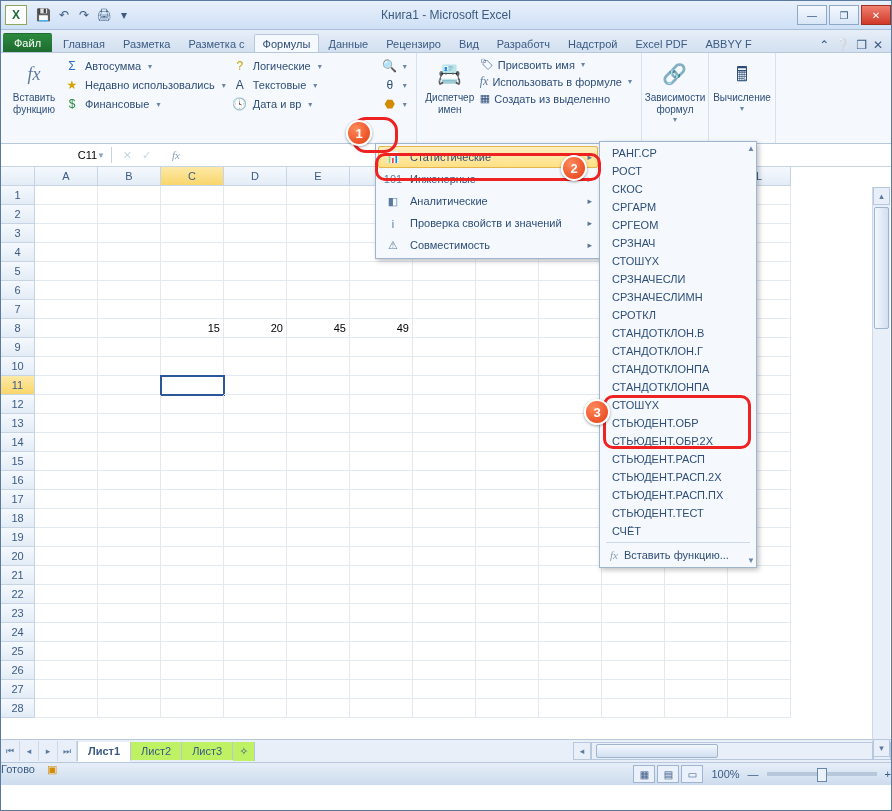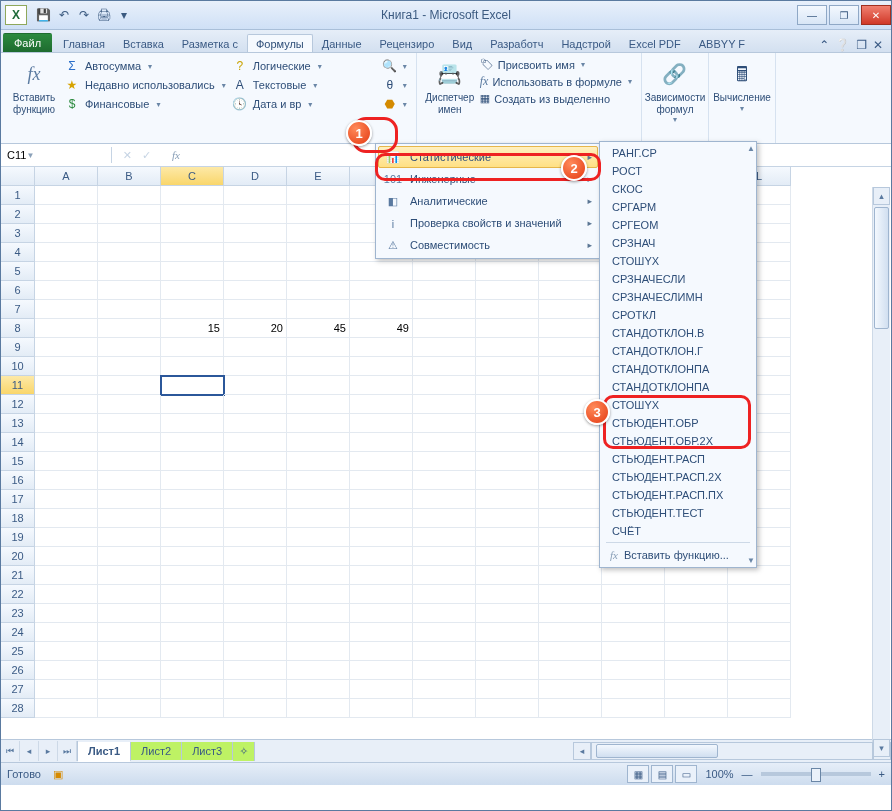--- a/index.html
+++ b/index.html
@@ -22,21 +22,21 @@
 .rgroup .lbl{position:absolute;bottom:1px;left:0;right:0;text-align:center;font-size:10px;color:#5a7aa0}
 .big-btn{display:flex;flex-direction:column;align-items:center;width:54px;padding-top:3px;font-size:10px;color:#2e4e78;text-align:center;line-height:1.15}
 .big-btn .ico{width:32px;height:32px;display:flex;align-items:center;justify-content:center;font-size:20px;margin-bottom:2px}
 .fx-ico{font-style:italic;font-family:Georgia,serif;color:#5a7aa0;font-size:18px}
 .lib{display:flex;flex-direction:column;gap:1px;padding-top:2px;min-width:150px}
 .lib-item{display:flex;align-items:center;gap:5px;font-size:11px;color:#2e4e78;padding:1px 3px}
 .lib-item .li-ico{width:16px;height:16px;display:flex;align-items:center;justify-content:center;font-size:12px}
 .names-col{display:flex;flex-direction:column;gap:1px;padding-top:2px;font-size:11px;color:#2e4e78}
 .names-col .ni{display:flex;align-items:center;gap:4px;padding:1px 3px}
 .namebox-row{height:22px;border-bottom:1px solid #c6d4e4;display:flex;align-items:center;background:#fff}
-.namebox{width:98px;border-right:1px solid #c6d4e4;padding:2px 6px;font-size:11px;display:flex;align-items:center;justify-content:flex-start}
+.namebox{width:98px;border-right:1px solid #c6d4e4;padding:2px 6px;font-size:11px;display:flex;align-items:center;justify-content:flex-end}
 .namebox .dd{color:#8aa0b8;font-size:8px}
 .fx-label{padding:0 10px;font-style:italic;color:#8aa0b8;font-family:Georgia,serif}
 .formula-input{flex:1;border:none;outline:none;font-size:11px;padding:2px 4px}
 .grid-wrap{position:relative;height:572px;overflow:hidden}
 .grid{display:grid;grid-template-columns:34px repeat(12,63px);grid-auto-rows:19px}
 .gh{background:linear-gradient(#f5f9fe,#e3ecf6);border-right:1px solid #c6d4e4;border-bottom:1px solid #c6d4e4;display:flex;align-items:center;justify-content:center;font-size:11px;color:#3a5a84}
 .gh.sel{background:linear-gradient(#fde9a7,#f9d66b)}
 .rh{background:linear-gradient(#f5f9fe,#e3ecf6);border-right:1px solid #c6d4e4;border-bottom:1px solid #c6d4e4;display:flex;align-items:center;justify-content:center;font-size:11px;color:#3a5a84}
 .rh.sel{background:linear-gradient(#fde9a7,#f9d66b)}
 .cell{border-right:1px solid #e3e9f0;border-bottom:1px solid #e3e9f0;padding:1px 3px;font-size:11px;text-align:right;display:flex;align-items:center;justify-content:flex-end;color:#000}
@@ -56,21 +56,21 @@
 .callout{position:absolute;width:22px;height:22px;border-radius:50%;background:radial-gradient(circle at 35% 30%,#ff8a5a,#e43a12);border:2px solid #fff;box-shadow:0 1px 3px rgba(0,0,0,.4);color:#fff;font-weight:bold;display:flex;align-items:center;justify-content:center;font-size:13px;z-index:60}
 .sheet-tabs{height:22px;border-top:1px solid #b7c8dc;display:flex;align-items:center;background:#e8eff8;font-size:11px}
 .sheet-nav{display:flex;gap:0;border-right:1px solid #b7c8dc}
 .sheet-nav div{width:18px;height:20px;display:flex;align-items:center;justify-content:center;color:#5a7aa0;border-right:1px solid #cdd9e7;font-size:9px}
 .stab{padding:3px 10px;border-right:1px solid #b7c8dc;background:#bef264;color:#3a5a84}
 .stab.active{background:#fff;font-weight:bold;border-bottom:2px solid #fff;margin-bottom:-1px}
 .hscroll{margin-left:auto;display:flex;align-items:center;gap:0}
 .hscroll .tr{width:16px;height:16px;border:1px solid #b7c8dc;background:#e8eff8;display:flex;align-items:center;justify-content:center;font-size:9px;color:#5a7aa0}
 .hscroll .track{width:280px;height:16px;border:1px solid #b7c8dc;background:#e8eff8;position:relative}
 .hscroll .thumb{position:absolute;left:4px;top:1px;width:120px;height:12px;background:linear-gradient(#f3f8fe,#d1dff0);border:1px solid #9fb5cf;border-radius:2px}
-.statusbar{height:22px;background:linear-gradient(#e6eef8,#cddcee);border-top:1px solid #b7c8dc;display:flex;align-items:center;font-size:11px;color:#3a5a84;padding:0 6px}
+.statusbar{height:22px;background:linear-gradient(#e6eef8,#cddcee);border-top:1px solid #b7c8dc;display:flex;font-size:11px;color:#3a5a84;padding:0 0}
 .statusbar .views{margin-left:auto;display:flex;gap:2px;align-items:center}
 .statusbar .vb{width:20px;height:16px;border:1px solid #9fb5cf;background:#eaf1fa;display:flex;align-items:center;justify-content:center;font-size:10px}
 .zoom-track{width:110px;height:4px;background:#b7c8dc;margin:0 6px;position:relative}
 .zoom-track .zt{position:absolute;left:50%;top:-4px;width:8px;height:12px;background:#eaf1fa;border:1px solid #6a86a6;transform:translateX(-50%)}
 .vscroll{position:absolute;right:1px;top:186px;width:17px;height:570px;background:#e8eff8;border-left:1px solid #cdd9e7;display:flex;flex-direction:column}
 .vscroll .vb2{height:16px;border:1px solid #b7c8dc;display:flex;align-items:center;justify-content:center;font-size:9px;color:#5a7aa0}
 .vscroll .vt{flex:1;position:relative}
 .vscroll .vthumb{position:absolute;top:2px;left:1px;right:1px;height:120px;background:linear-gradient(90deg,#f3f8fe,#d1dff0);border:1px solid #9fb5cf;border-radius:2px}
 </style>
 </head>
@@ -91,21 +91,21 @@
     <div class="winbtns">
       <div class="winbtn">—</div>
       <div class="winbtn">❐</div>
       <div class="winbtn close">✕</div>
     </div>
   </div>
 
   <div class="tabs">
     <div class="tab file">Файл</div>
     <div class="tab">Главная</div>
-    <div class="tab">Вставка</div>
+    <div class="tab">Разметка</div>
     <div class="tab">Разметка с</div>
     <div class="tab active">Формулы</div>
     <div class="tab">Данные</div>
     <div class="tab">Рецензиро</div>
     <div class="tab">Вид</div>
     <div class="tab">Разработч</div>
     <div class="tab">Надстрой</div>
     <div class="tab">Excel PDF</div>
     <div class="tab">ABBYY F</div>
     <div class="help">

